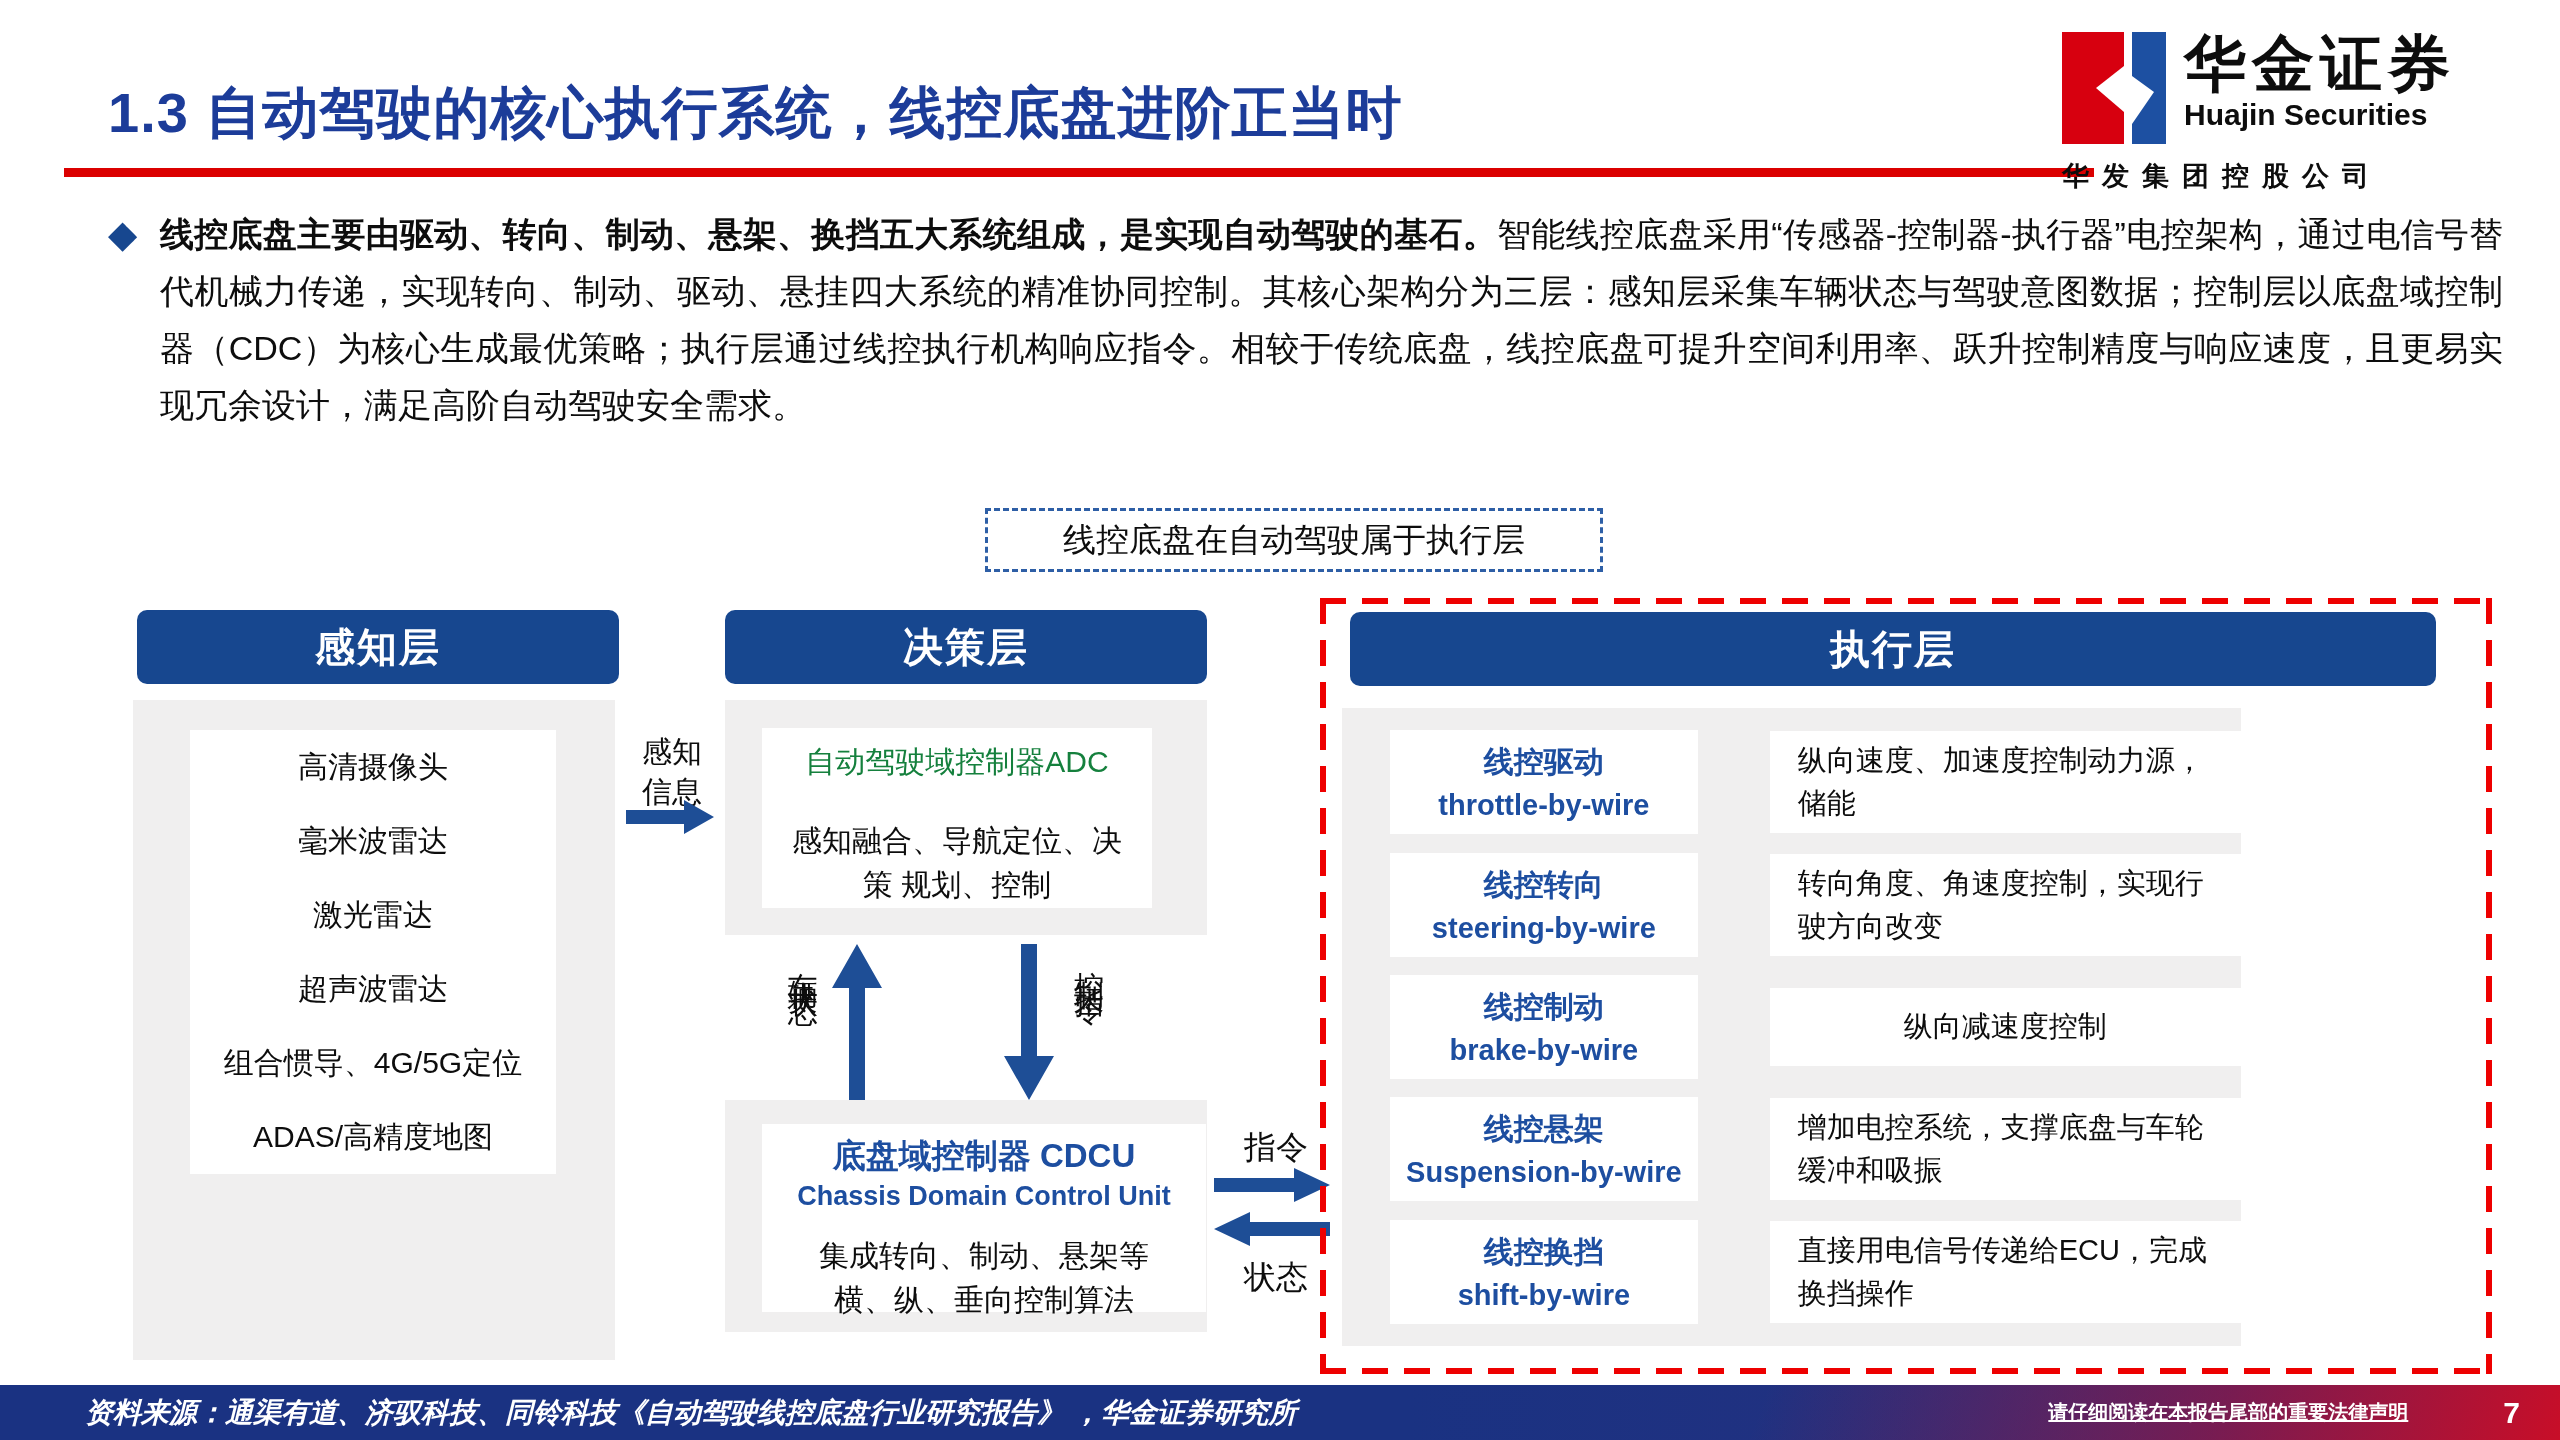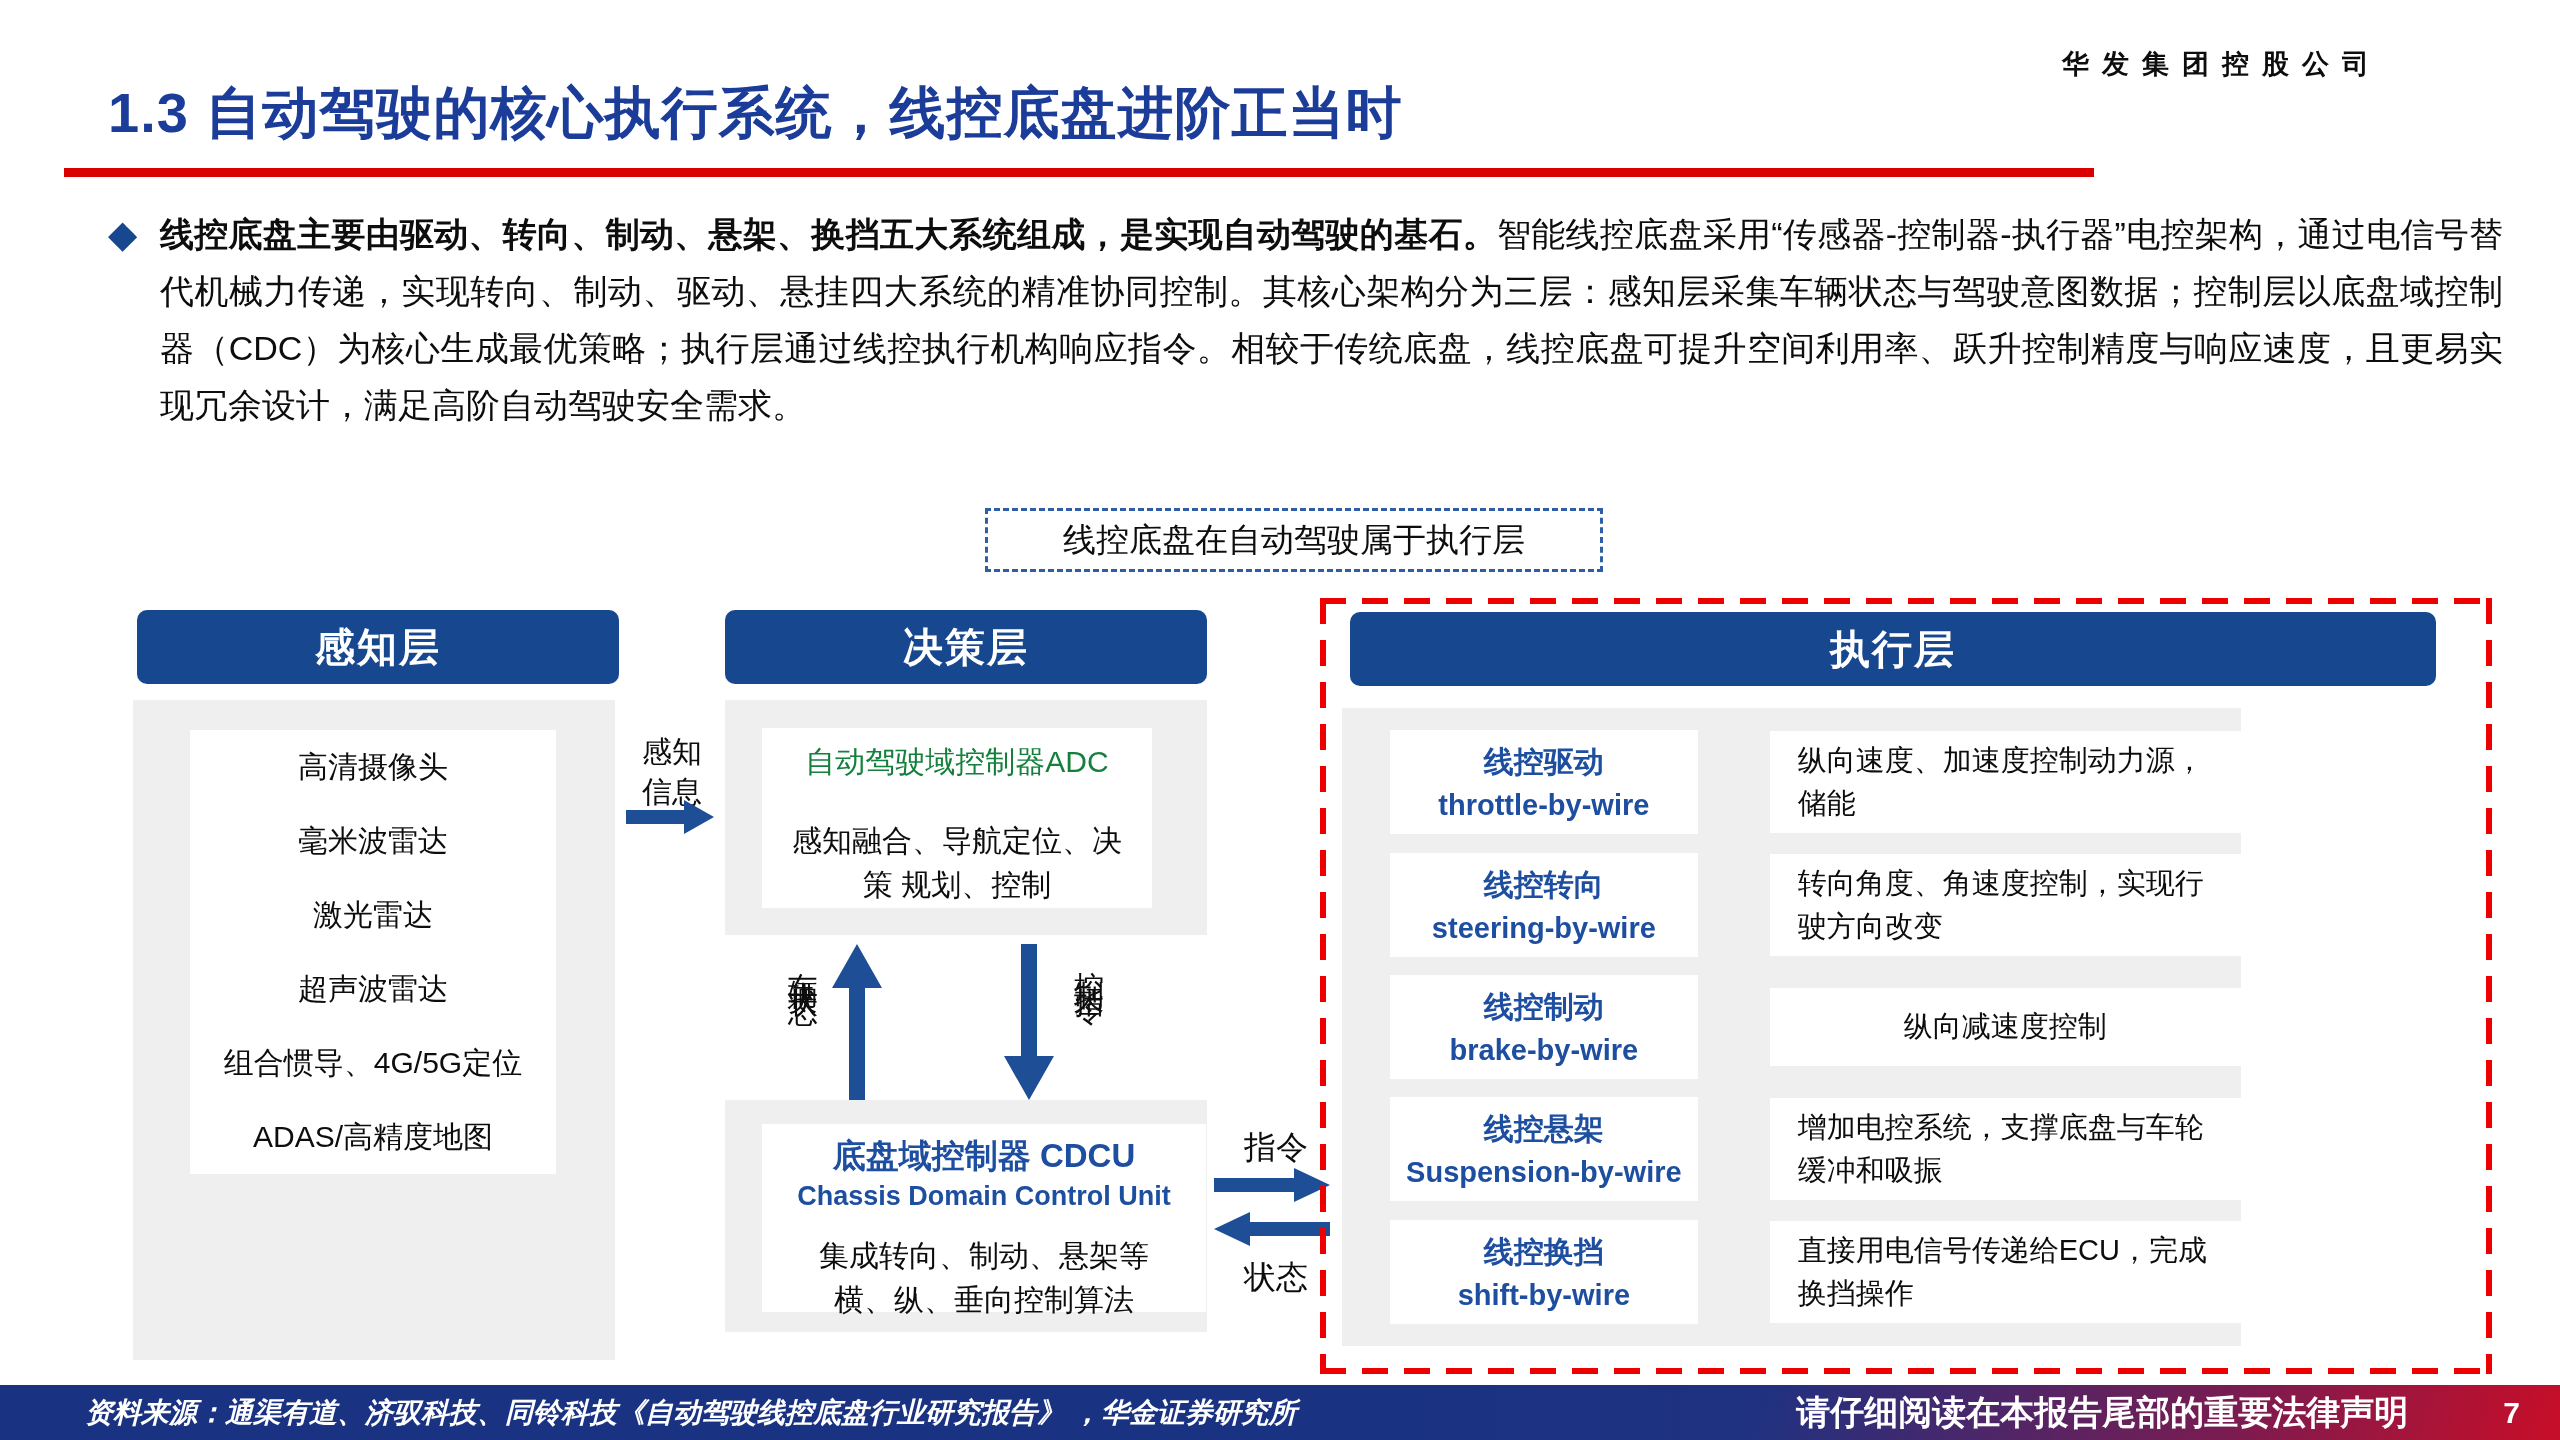--- a/index.html
+++ b/index.html
@@ -92,30 +92,42 @@
                display:flex; align-items:center; justify-content:center; text-align:left;
                font-size:29px; line-height:43px; color:#0d0d0d; padding:8px 28px; }
 
   
   .footer { left:0; bottom:0; width:2560px; height:55px;
             background:linear-gradient(to right,#1A3282 0%,#1A3282 55%,#2C2F7E 100%); }
   .footer::after { content:""; position:absolute; right:0; top:0; width:48%; height:100%;
                    background:linear-gradient(110deg,rgba(0,0,0,0) 35%,rgba(185,12,45,.55) 72%,#C80E28 100%); }
   .footer-inner { position:relative; z-index:1; height:100%; display:flex; align-items:center; }
   .src-text { margin-left:85px; color:#fff; font-size:28px; font-weight:bold; font-style:italic; }
-  .legal-text { margin-left:auto; color:#fff; font-size:34px; font-weight:bold; }
+  .legal-text { margin-left:auto; color:#fff; font-size:20px; font-weight:bold;text-decoration:underline; }
   .page-num { margin-left:95px; margin-right:40px; color:#fff; font-size:30px; font-weight:bold; }
 </style>
 </head>
 <body>
 
 <div class="abs slide-title">1.3 自动驾驶的核心执行系统，线控底盘进阶正当时</div>
 <div class="abs title-rule"></div>
 
 <div class="abs logo-wrap">
+  <div class="logo-row">
+    <svg class="logo-mark" viewBox="0 0 104 112">
+      <rect x="0" y="0" width="62" height="112" fill="#D7000F"></rect>
+      <rect x="70" y="0" width="34" height="112" fill="#1D50A2"></rect>
+      <polygon points="62,34 34,56 62,80" fill="#ffffff"></polygon>
+      <polygon points="70,44 92,60 70,92" fill="#ffffff"></polygon>
+    </svg>
+    <div class="logo-texts">
+      <div class="logo-cn">华金证券</div>
+      <div class="logo-en">Huajin Securities</div>
+    </div>
+  </div>
   <div class="logo-parent">华发集团控股公司</div>
 </div>
 
 <div class="abs intro">
   <span class="bullet">◆</span>
   <p class="intro-text"><b>线控底盘主要由驱动、转向、制动、悬架、换挡五大系统组成，是实现自动驾驶的基石。</b><span>智能线控底盘采用“传感器-控制器-执行器”电控架构，通过电信号替代机械力传递，实现转向、制动、驱动、悬挂四大系统的精准协同控制。其核心架构分为三层：感知层采集车辆状态与驾驶意图数据；控制层以底盘域控制器（CDC）为核心生成最优策略；执行层通过线控执行机构响应指令。相较于传统底盘，线控底盘可提升空间利用率、跃升控制精度与响应速度，且更易实现冗余设计，满足高阶自动驾驶安全需求。</span></p>
 </div>
 
 <div class="abs tag-box">线控底盘在自动驾驶属于执行层</div>
 

